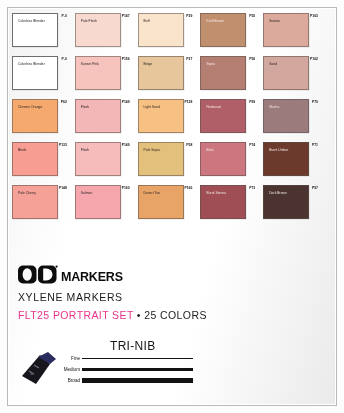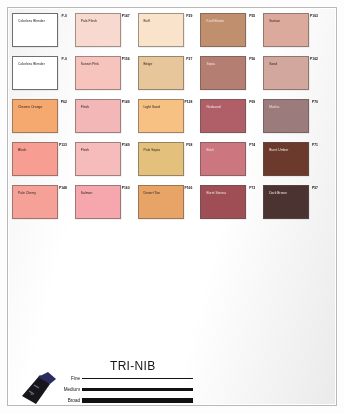--- a/index.html
+++ b/index.html
@@ -117,21 +117,21 @@
     font-size:10.5px;
     letter-spacing:.4px;
     color:#1d1d1d;
     font-family:"Liberation Sans", sans-serif;
     white-space:nowrap;
   }
   .brand-set .hl{color:#e8348a;}
   
   .nib-block{
     position:absolute;
-    left:18px;top:360px;
+    left:18px;top:340px;
     width:290px;height:50px;
   }
   .nib-title{
     position:absolute;
     left:92px;top:-1px;
     font-size:12px;
     letter-spacing:.3px;
     color:#161616;
     font-family:"Liberation Sans", sans-serif;
   }
@@ -325,20 +325,36 @@
         </div>
         <div class="cell">
           <div class="chip dark" style="background: rgb(74, 51, 48);">
             <div class="chip-name">Dark Brown</div>
           </div>
           <div class="code">P57</div>
         </div>
       </div>
     </div>
 
+  <div class="brand">
+    <div class="brand-top">
+      <div class="logo">
+        <svg width="40" height="19" viewBox="0 0 40 19" xmlns="http://www.w3.org/2000/svg">
+          <rect x="0" y="0.5" width="18.5" height="18" rx="5" ry="5" fill="#0d0d0d"></rect>
+          <ellipse cx="9.2" cy="9.5" rx="4.6" ry="6.2" fill="#ffffff"></ellipse>
+          <rect x="20" y="0.5" width="18.5" height="18" rx="5" ry="5" fill="#0d0d0d"></rect>
+          <path d="M25.2 3.4 h3.2 a6.1 6.1 0 0 1 0 12.2 h-3.2 z" fill="#ffffff"></path>
+          <circle cx="38.6" cy="1.6" r="1.1" fill="#0d0d0d"></circle>
+        </svg>
+      </div>
+      <div class="brand-markers">MARKERS</div>
+    </div>
+    <div class="brand-sub">XYLENE MARKERS</div>
+    <div class="brand-set"><span class="hl">FLT25 PORTRAIT SET</span><span> • 25 COLORS</span></div>
+  </div>
 
   <div class="nib-block">
     <div class="nib-title">TRI-NIB</div>
     <div class="nib-art">
       <svg width="50" height="34" viewBox="0 0 50 34" xmlns="http://www.w3.org/2000/svg">
         <path d="M2 26 L16 34 L30 14 L20 5 Z" fill="#17161c"></path>
         <path d="M18 7 L28 2 L36 9 L30 14 Z" fill="#2b2c5e"></path>
         <path d="M9 21 l5 3" stroke="#6d6d78" stroke-width="1.4" fill="none"></path>
         <path d="M14 15 l5 3" stroke="#6d6d78" stroke-width="1.4" fill="none"></path>
         <ellipse cx="12" cy="24" rx="1.6" ry="1.1" fill="#55555f"></ellipse>

